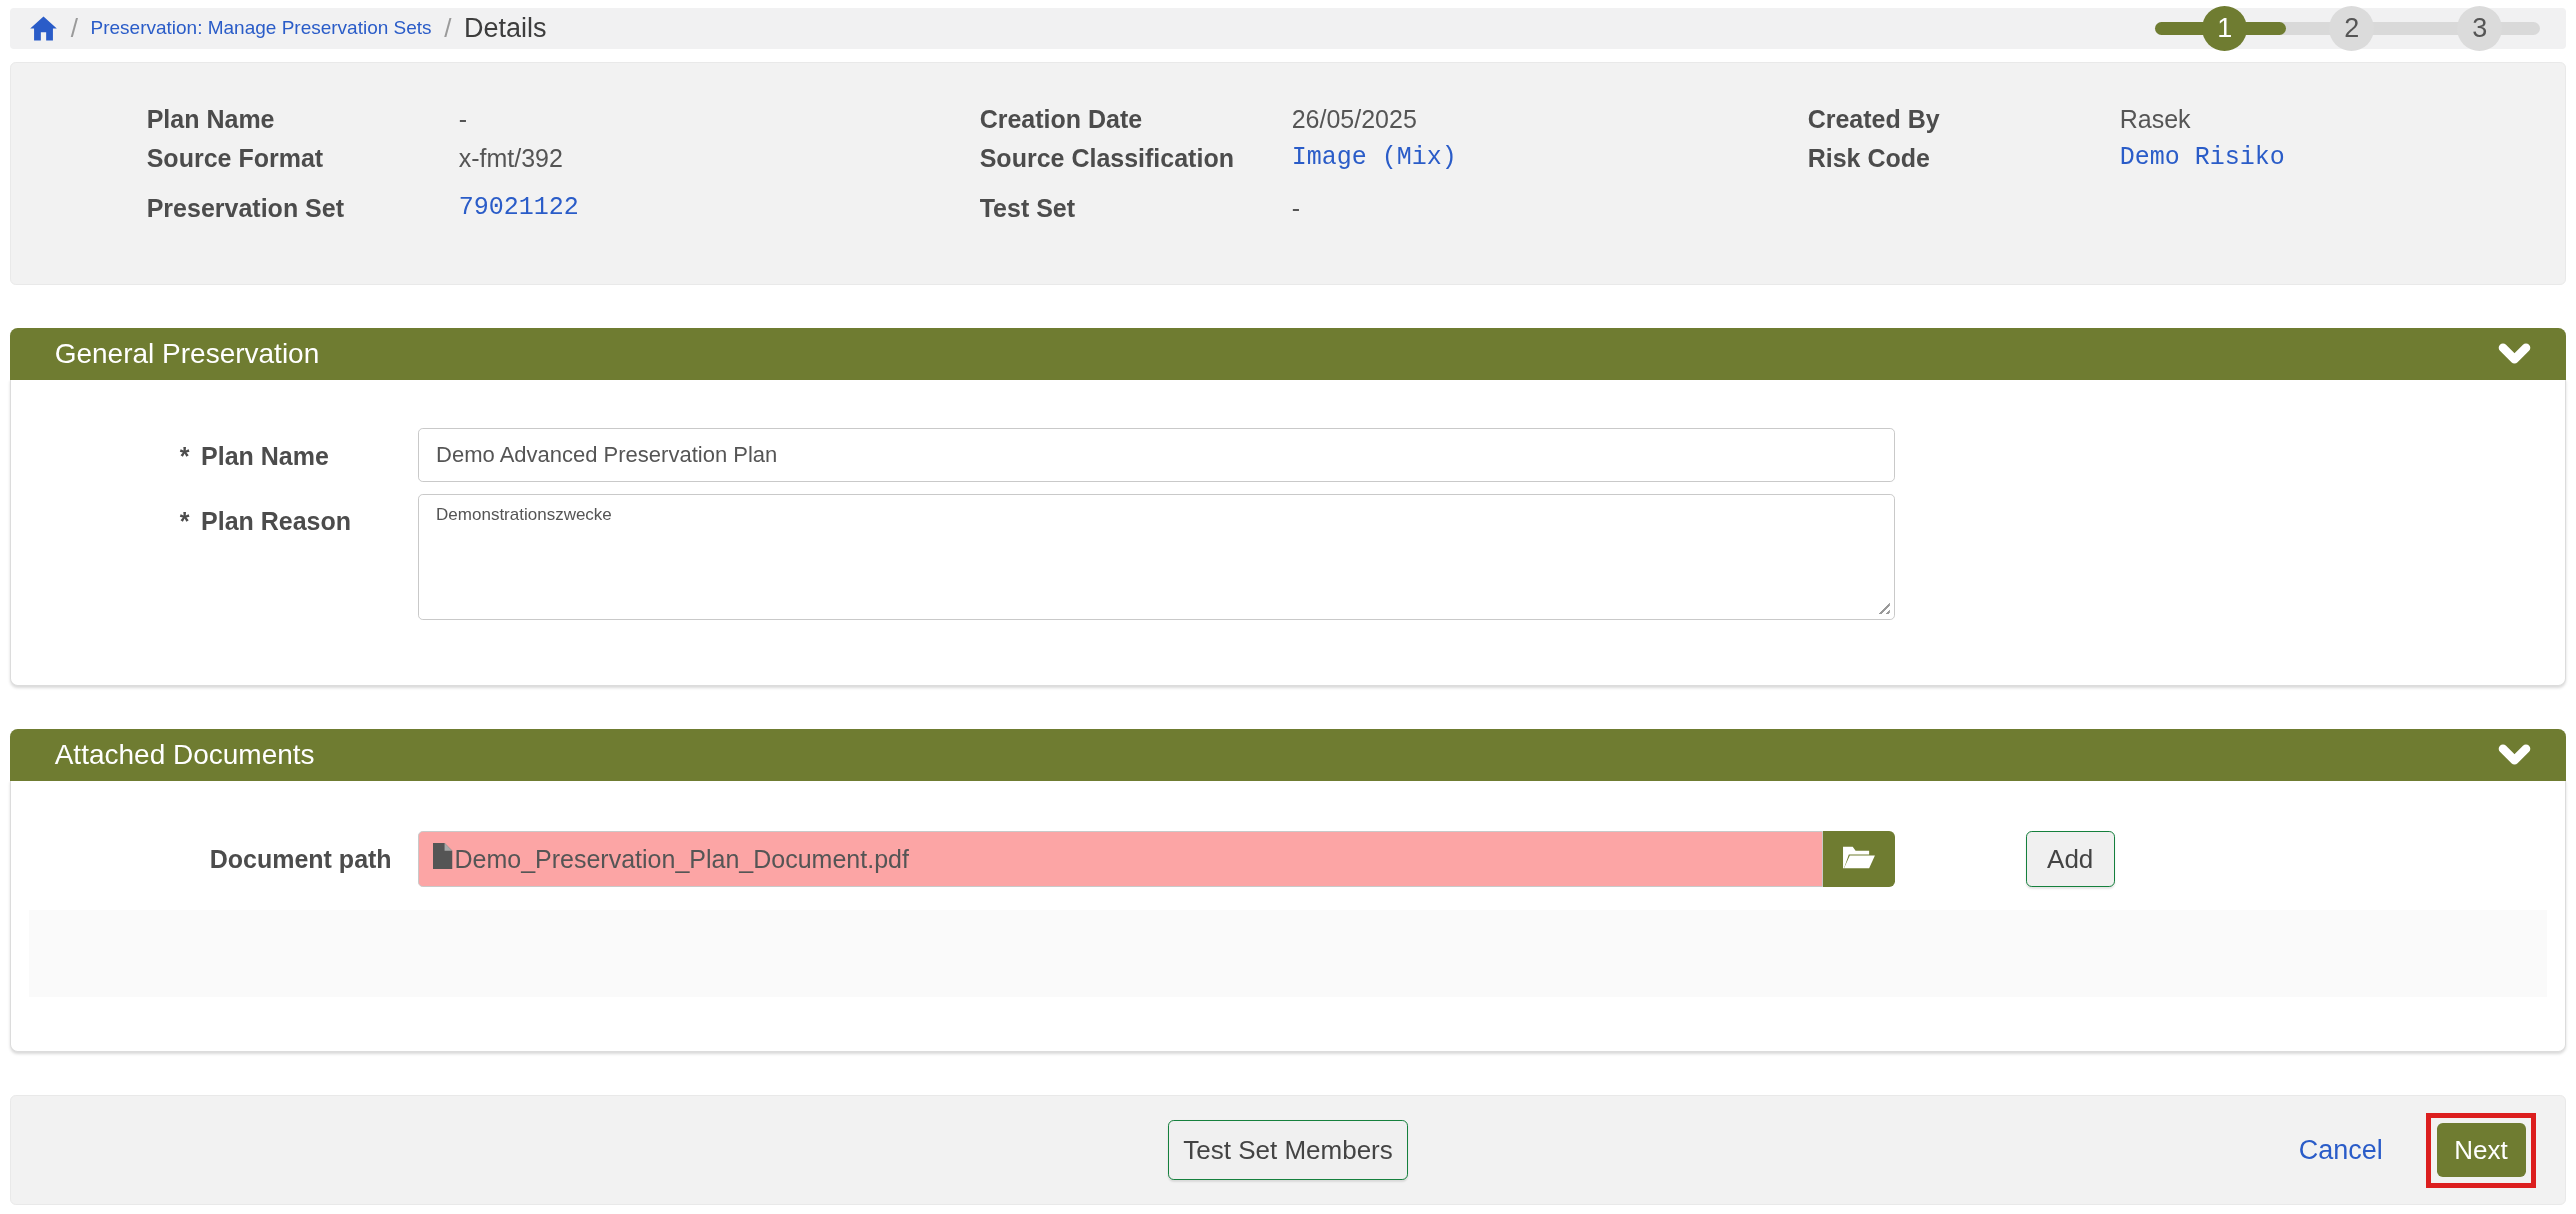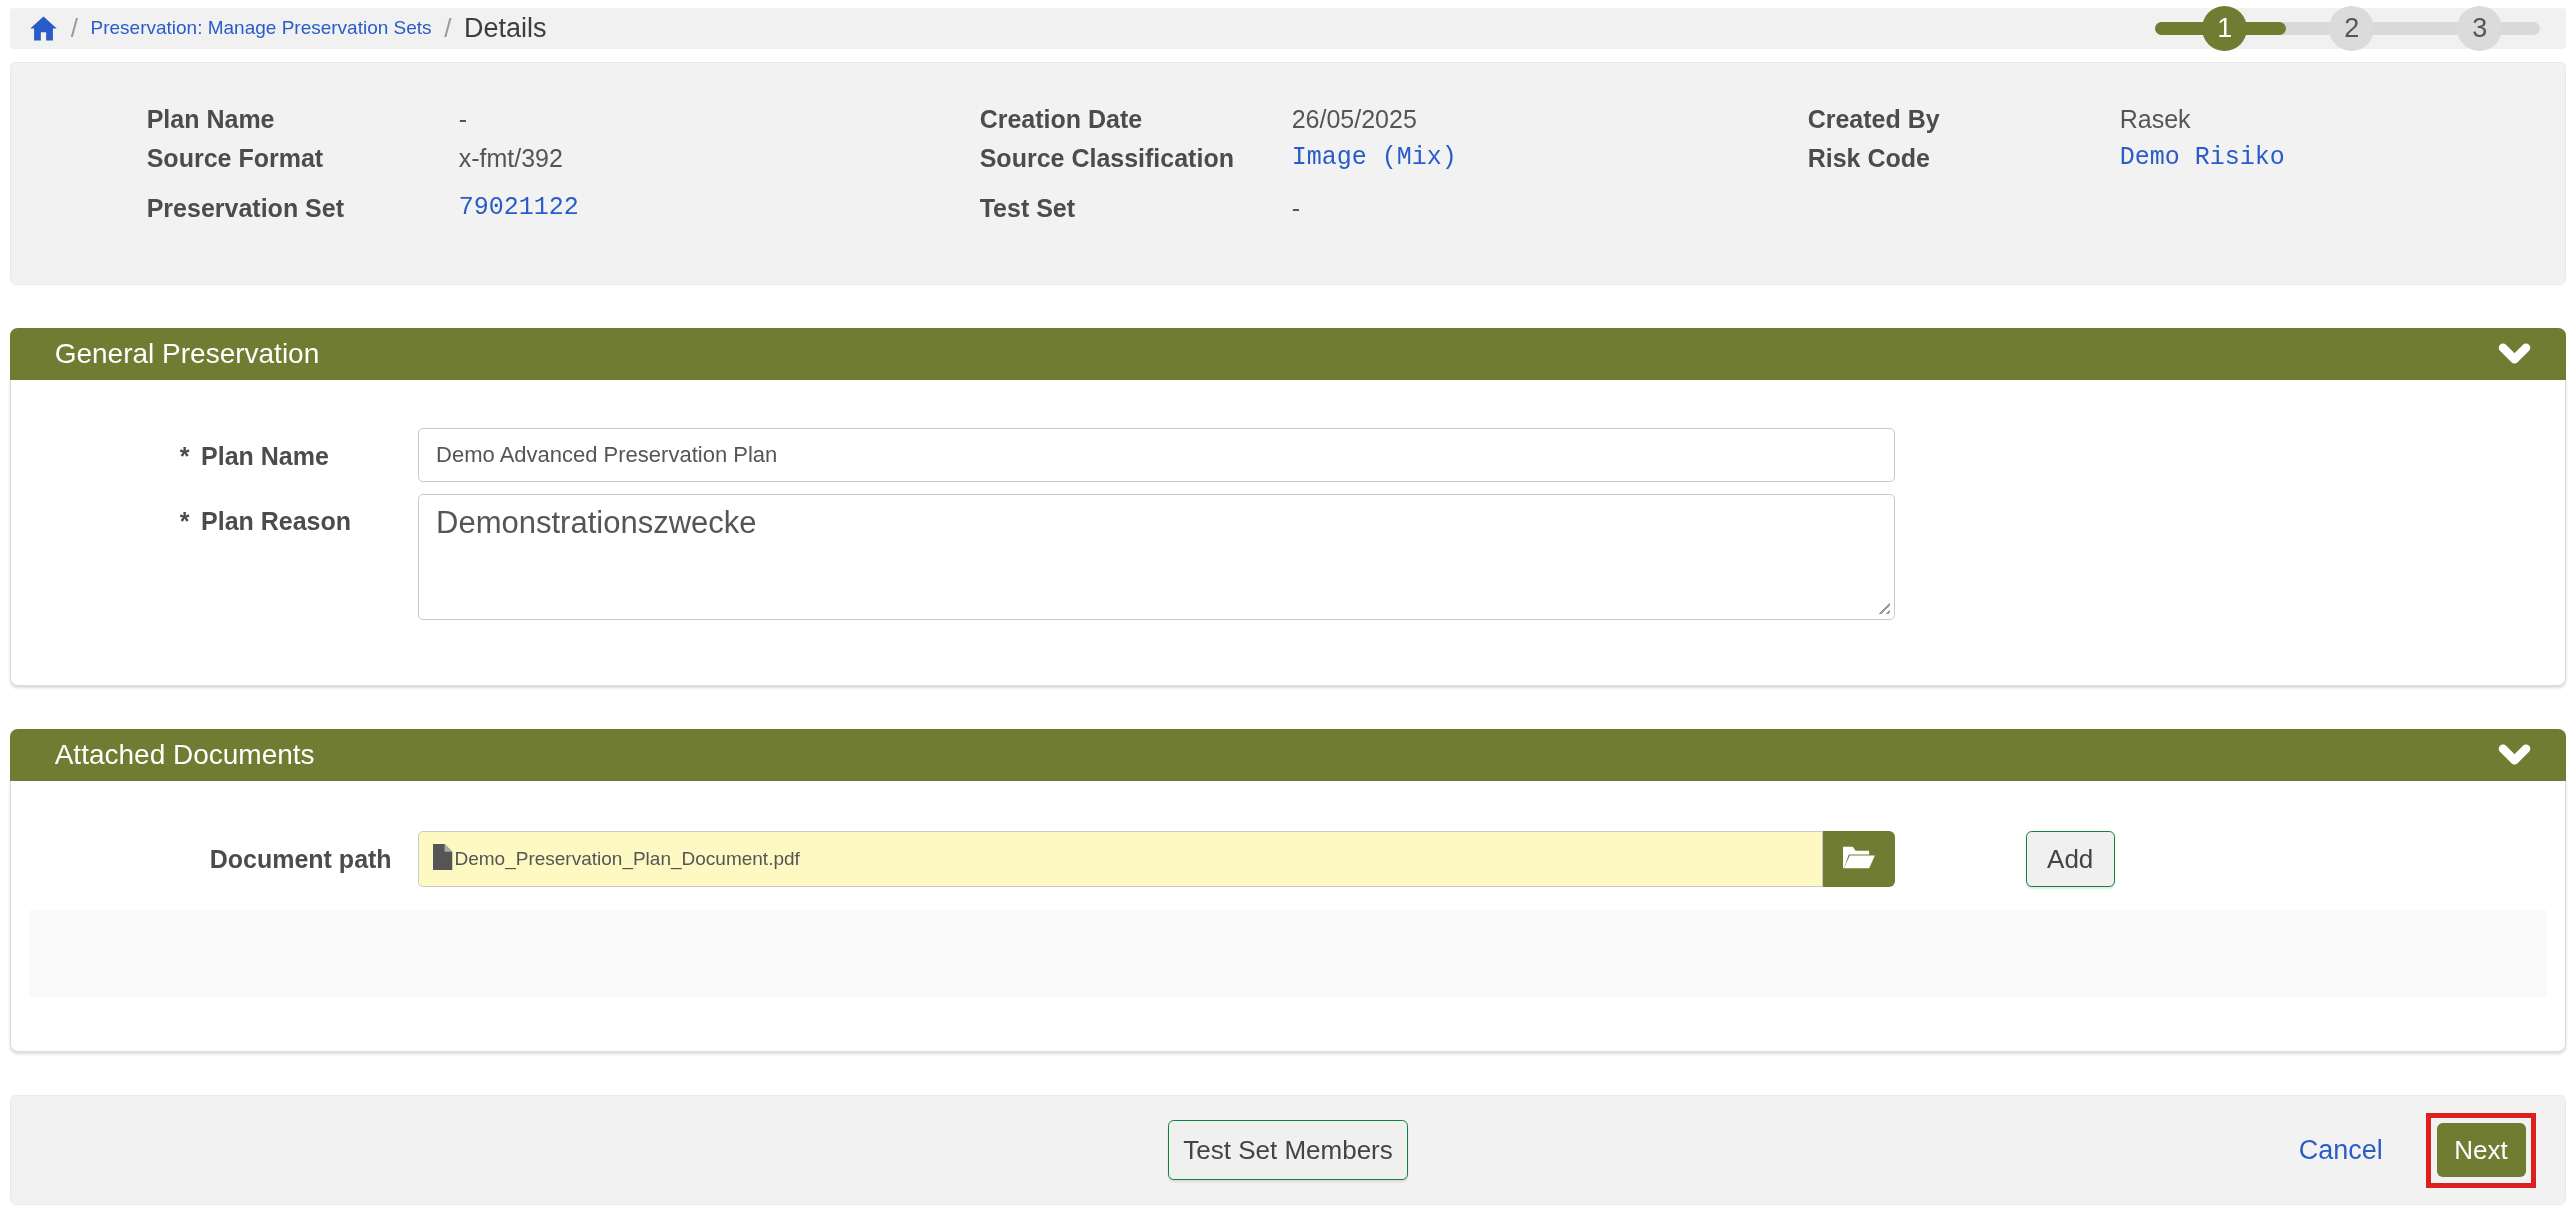--- a/index.html
+++ b/index.html
@@ -73,38 +73,38 @@
   }
   .req{margin-right:11.6px;font-weight:bold;}
   .text-input{
     width:1477px;height:54px;border:1px solid #c9c9c9;border-radius:4.8px;
     font-size:22px;color:#555;padding:0 17.4px;background:#fff;outline:none;
     font-family:"Liberation Sans",sans-serif;
   }
   .ta-wrap{position:relative;width:1477px;}
   .textarea{
     width:1477px;height:126px;border:1px solid #c9c9c9;border-radius:4.8px;
-    font-size:31px;color:#555;padding:9.7px 17.4px;background:#fff;outline:none;resize:none;
+    font-size:17px;color:#555;padding:9.7px 17.4px;background:#fff;outline:none;resize:none;
     font-family:"Liberation Sans",sans-serif;display:block;
   }
   .resize-grip{
     position:absolute;right:4.8px;bottom:5.8px;width:14.5px;height:14.5px;
     background:repeating-linear-gradient(135deg,transparent,transparent 2.9px,#999 2.9px,#999 4.8px);
     clip-path:polygon(100% 0,100% 100%,0 100%);
   }
 
   
   .doc-row{display:flex;align-items:center;}
   .doc-label{
     width:407px;padding-left:199px;font-weight:bold;font-size:25px;color:#4c4c4c;white-space:nowrap;
   }
   .input-group{display:flex;align-items:stretch;width:1477px;}
   .doc-input{
     flex:1;height:56px;border:1px solid #c9c9c9;border-radius:4.8px 0 0 4.8px;
-    display:flex;align-items:center;padding:0 13.6px;font-size:19px;color:#555;background:#fef9c3;cursor:text;
+    display:flex;align-items:center;padding:0 13.6px;font-size:25px;color:#555;background:#fca5a5;cursor:text;
   }
   .doc-input .fname{margin-left:1.9px;}
   .folder-btn{
     width:72px;height:56px;background:var(--green);border:none;border-radius:0 5.8px 5.8px 0;
     display:flex;align-items:center;justify-content:center;cursor:pointer;
   }
   .btn{
     background:#f0f0f0;border:1px solid #15803d;border-radius:5.8px;color:#444;
     font-size:26px;display:flex;align-items:center;justify-content:center;
     box-shadow:0 1.9px 1.9px rgba(0,0,0,0.10);cursor:pointer;

